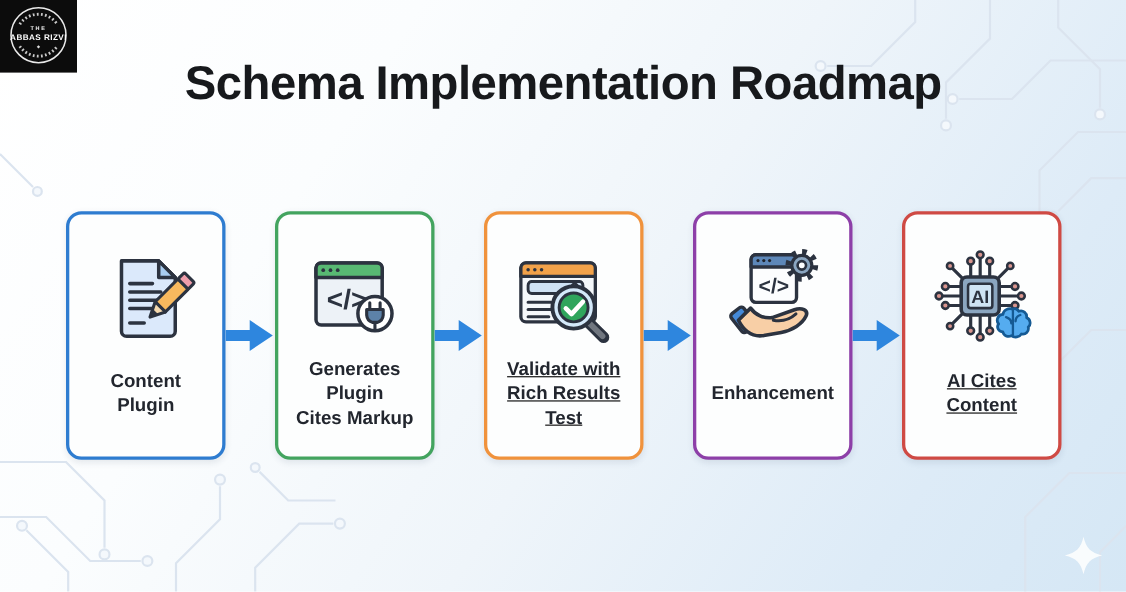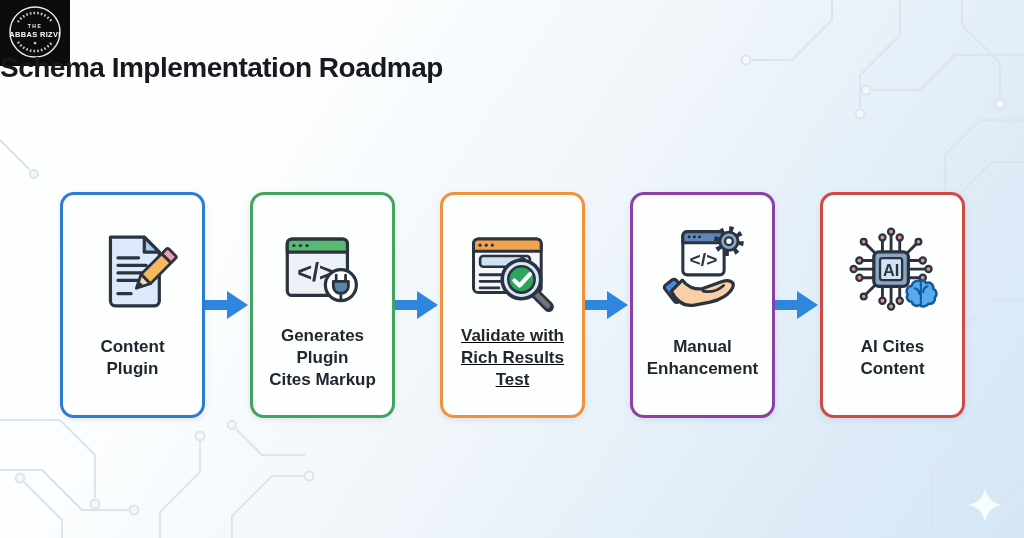--- a/index.html
+++ b/index.html
@@ -11,22 +11,22 @@
     background:linear-gradient(123deg,#ffffff 0%,#fbfdfe 28%,#eff5fa 55%,#ddebf7 82%,#d5e7f5 100%);
   }
   .decor{position:absolute;inset:0;pointer-events:none;}
   .brand-logo{
     position:absolute;left:0;top:0;width:70px;height:66px;
     background:var(--logo-bg,#0c0c0c);
     display:flex;align-items:center;
   }
   .page-title{
     position:absolute;top:52px;left:0;width:100%;
-    margin:0;text-align:left;
-    font-size:28px;font-weight:700;letter-spacing:-0.5px;
+    margin:0;text-align:center;
+    font-size:43px;font-weight:700;letter-spacing:-0.5px;
     color:var(--title,#17191c);
   }
   .cards-row{
     position:absolute;left:60px;top:192px;width:905px;height:226px;
     display:flex;align-items:stretch;
   }
   .card{
     width:145px;height:226px;box-sizing:border-box;
     background:#fdfefe;
     border:3.5px solid #888;border-radius:14px;
@@ -213,32 +213,31 @@
             <circle r="4" fill="#ffffff" stroke="#2c3340" stroke-width="2.5"></circle>
           </g>
           <g transform="rotate(-38 22 70)">
             <rect x="13.5" y="59" width="15" height="22" rx="3" fill="#4489d8" stroke="#2c3340" stroke-width="3.2"></rect>
           </g>
           <path d="M17 71 L28.5 59.5 C33 66 41 69.5 49 68.5 L70 61 C77 58.5 83.5 61.5 81 67 C77.5 74.5 68 80.5 57.5 82.5 L41 85.5 C31 87 22.5 82 17 71 Z" fill="#f8cfa6" stroke="#2c3340" stroke-width="3.4" stroke-linejoin="round"></path>
           <path d="M50 71 C58 72.5 66 70 71.5 65" fill="none" stroke="#2c3340" stroke-width="2.8" stroke-linecap="round"></path>
         </svg>
       </div>
       <div class="card-label">
-        <span>Manual</span>
         <span>Enhancement</span>
       </div>
     </div>
 
     <div class="arrow-box">
       <svg width="45" height="36" viewBox="0 0 45 36">
           <polygon points="0,13 22,13 22,4 43,18 22,32 22,23 0,23" fill="#2e86de"></polygon>
         </svg>
     </div>
 
-    <div class="card" style="border-color: rgb(207, 74, 68);">
+    <div class="card" style="border-color: rgb(207, 74, 68); text-decoration: underline;">
       <div class="icon-box">
         <svg width="96" height="96" viewBox="0 0 100 100">
           <g stroke="#2c3340" stroke-width="3" stroke-linecap="round" fill="none">
             <path d="M39 30 V18 M48 30 V12 M57 30 V18"></path>
             <path d="M39 66 V78 M48 66 V84 M57 66 V78"></path>
             <path d="M30 39 H18 M30 48 H12 M30 57 H18"></path>
             <path d="M66 39 H78 M66 48 H84 M66 57 H78"></path>
             <path d="M31 31 L22 22 M65 31 L74 22 M31 65 L22 74"></path>
           </g>
           <g fill="#d9958e" stroke="#2c3340" stroke-width="2.4">

